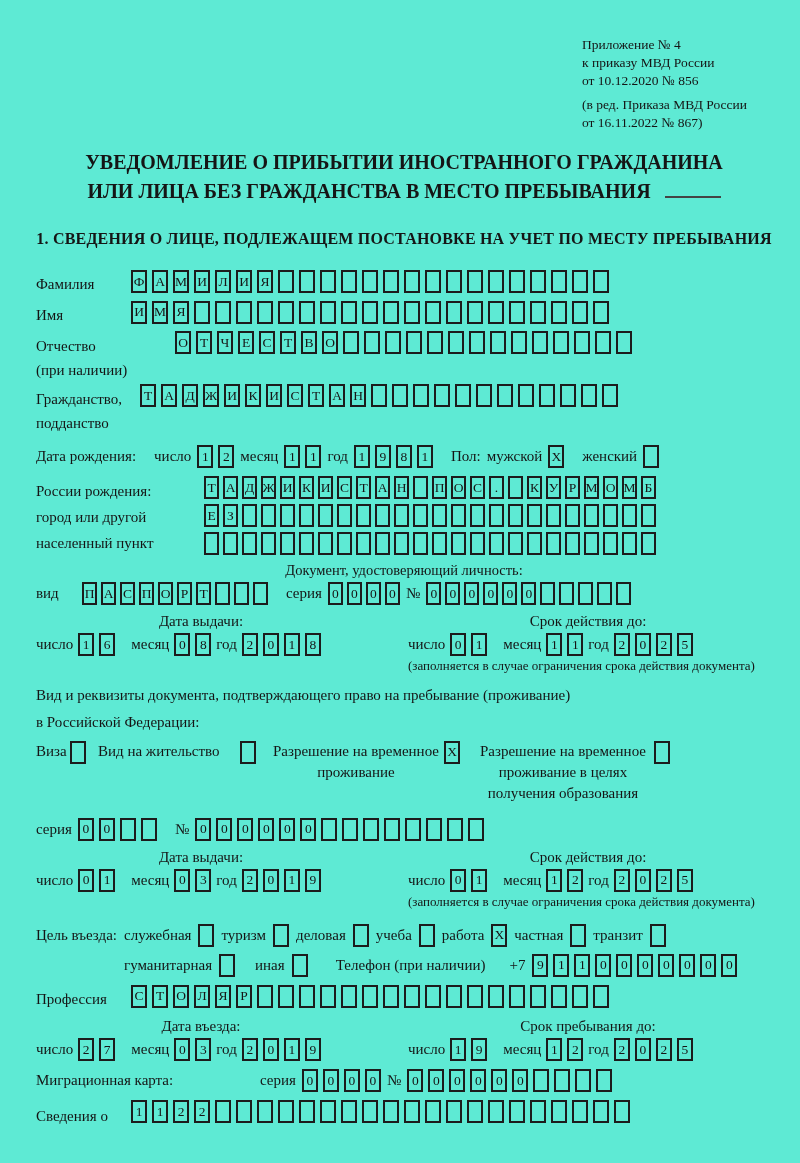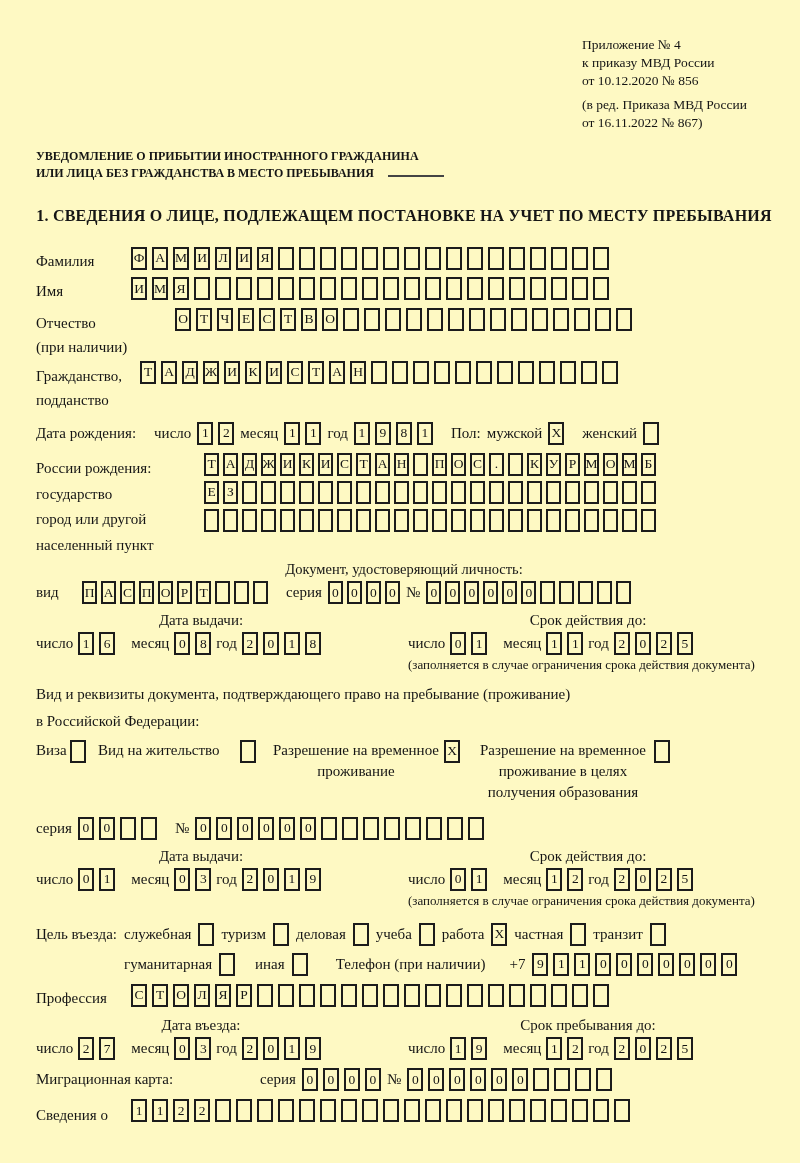--- a/index.html
+++ b/index.html
@@ -1,27 +1,27 @@
 <!DOCTYPE html>
 <html><head>
 <meta charset="utf-8">
 <style>
   * { box-sizing: border-box; }
   html,body { margin:0; padding:0; background:#888; }
   .page {
-    width:800px; height:1163px; margin:0 auto; background:#fef9c3; color:#151515;
+    width:800px; height:1163px; margin:0 auto; background:#5eead4; color:#151515;
     font-family:"Liberation Serif","DejaVu Serif",serif;
     padding:36px 28px 0 36px; position:relative; overflow:hidden;
   }
   
   .hdr { margin-left:auto; width:190px; font-size:13.5px; line-height:1.35; }
   .hdr .gap { margin-top:5px; }
   .form-label { text-align:right; font-weight:bold; font-size:15px; margin:14px 10px 0 0; letter-spacing:.5px; }
   
-  .title { text-align:left; font-weight:bold; font-size:12px; line-height:1.45; margin-top:16px; }
+  .title { text-align:center; font-weight:bold; font-size:20px; line-height:1.45; margin-top:16px; }
   .blankline { display:inline-block; width:56px; border-bottom:2px solid #444; height:.9em; margin-left:14px; }
   .sect { text-align:center; font-weight:bold; font-size:16px; margin-top:24px; letter-spacing:.2px; }
   
   .frow { display:flex; align-items:flex-start; margin-top:5px; }
   .vc { align-items:center; }
   .lbl { font-size:15px; line-height:1.5; flex:none; padding-top:3px; }
   .lblcol { font-size:15px; line-height:1.72; flex:none; padding-top:3px; }
   .w95 { width:95px; } .w135 { width:139px; } .w100 { width:104px; } .w165 { width:168px; }
   .cells { display:flex; gap:5px; flex:none; }
   .cell {
@@ -221,21 +221,20 @@
     <span>мужской</span>
     <span class="cell chk">X</span>
     <span class="sp"></span>
     <span>женский</span>
     <span class="cell chk"></span>
   </div>
 
   <div class="frow" style="margin-top:8px">
     <div class="lblcol w165">
       <div>России рождения:</div>
-      <div>государство</div>
       <div>город или другой</div>
       <div>населенный пункт</div>
     </div>
     <div class="cellrows">
       <div class="cells cells-sm">
           <span class="cell">Т</span>
           <span class="cell">А</span>
           <span class="cell">Д</span>
           <span class="cell">Ж</span>
           <span class="cell">И</span>

